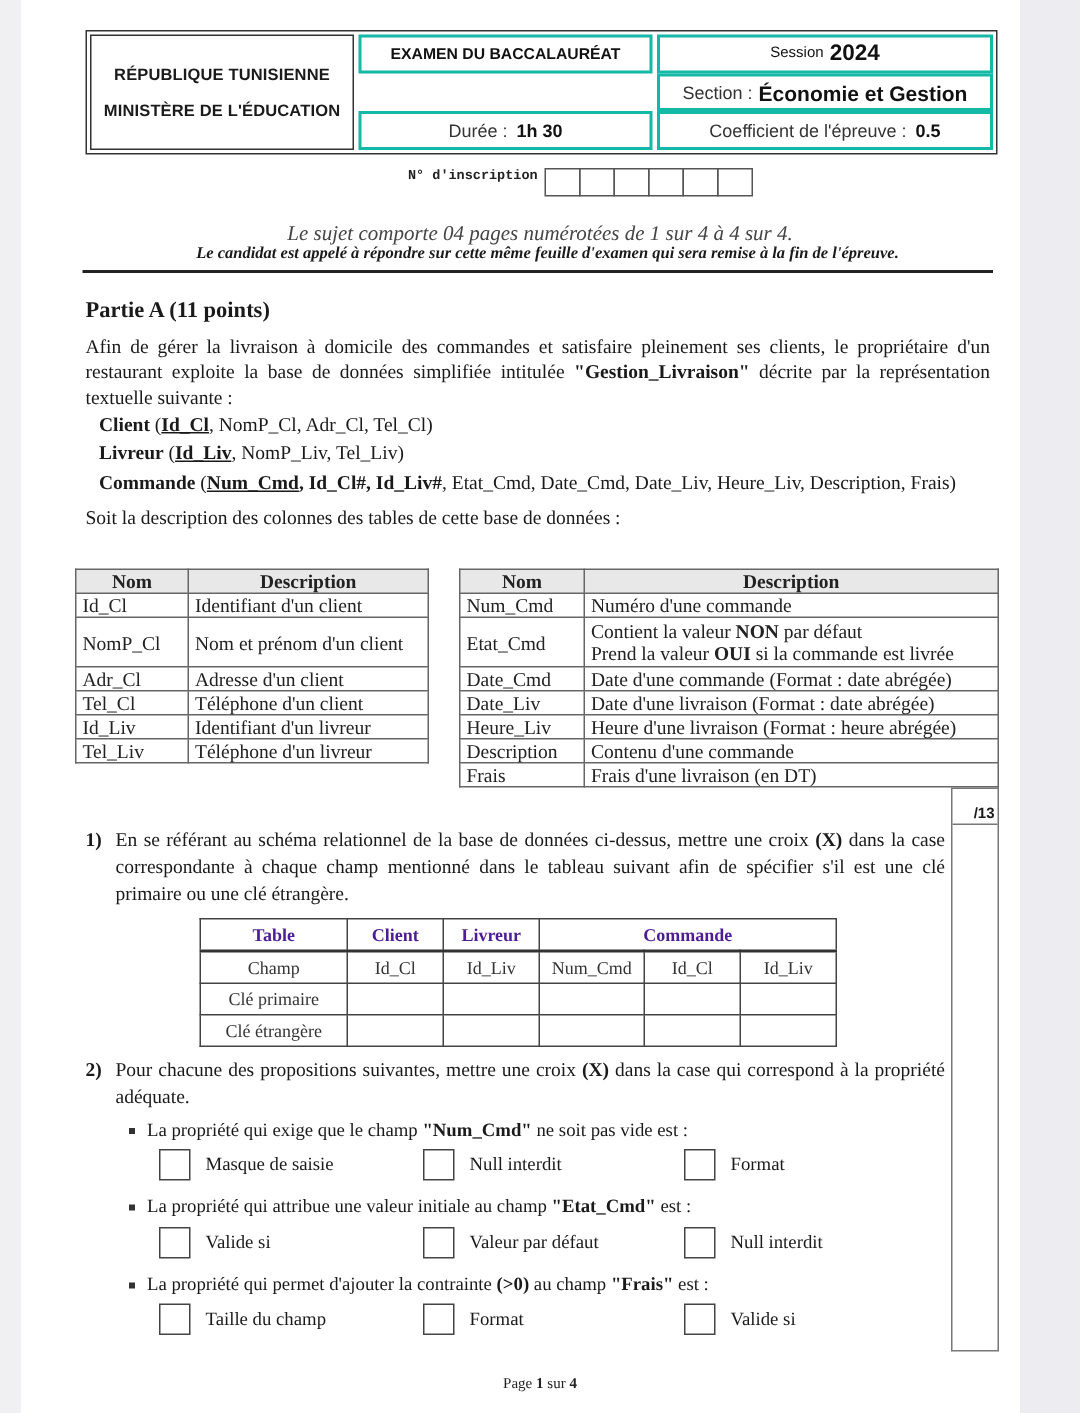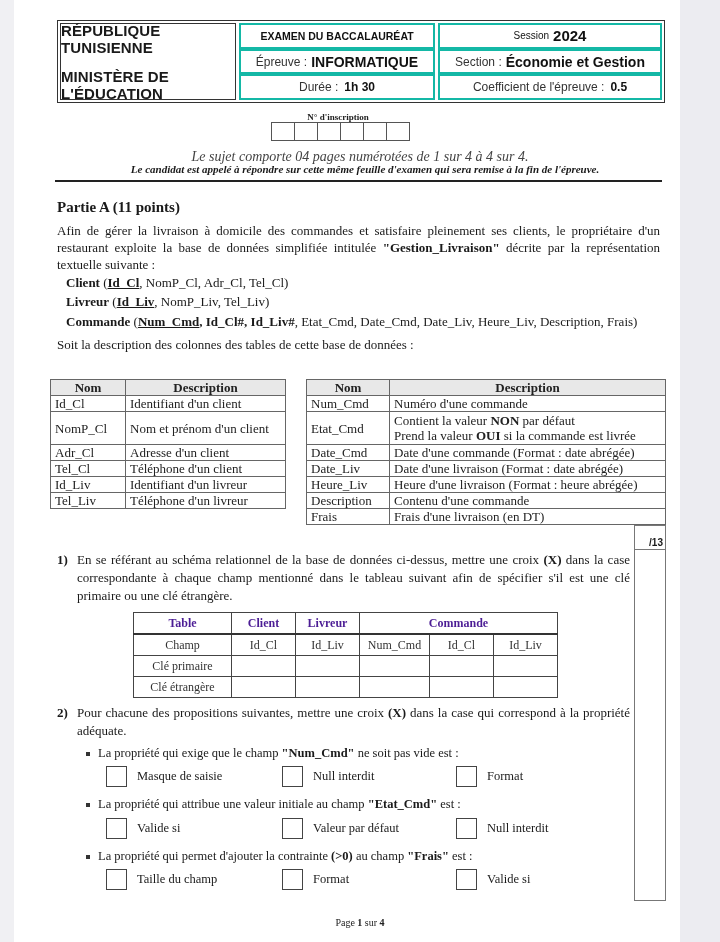--- a/index.html
+++ b/index.html
@@ -16,35 +16,35 @@
   
   .hdr {
     position: absolute; left: 57px; top: 20px; width: 608px; height: 83px;
     border: 1px solid #333; padding: 2px; box-sizing: border-box;
     font-family: "Liberation Sans", sans-serif;
   }
   .hdr-inner { display: flex; width: 100%; height: 100%; }
   .hdr-left {
     width: 174px; border: 1px solid #333; margin-right: 3px;
     display: flex; flex-direction: column; justify-content: center; align-items: center;
-    font-size: 15px; font-weight: bold; letter-spacing: 0.1px; gap: 12px;
+    font-size: 11px; font-weight: bold; letter-spacing: 0.1px; gap: 12px;
   }
   .hdr-col { display: flex; flex-direction: column; justify-content: space-between; margin-right: 3px; }
   .hdr-col.mid { width: 196px; }
   .hdr-col.right { width: 224px; margin-right: 0; }
   .hdr-cell {
     border: 2px solid #14b8a6; height: 22px; display: flex; align-items: center; justify-content: center;
     font-size: 12px; color: #333;
   }
   .hdr-cell b { color: #111; margin-left: 6px; }
   .hdr-cell .big { font-size: 14px; font-weight: bold; margin-left: 4px; color:#111;}
   .hdr-cell.small { font-size: 10.5px; font-weight: bold; color: #111; }
 
   
-  .inscr { position: absolute; left: 272px; top: 112px; display: flex; align-items: center; font-family: Liberation Serif, serif; flex-direction: column; }
+  .inscr { position: absolute; left: 272px; top: 112px; display: flex; font-family: Liberation Mono, monospace; }
   .inscr .lbl { font-size: 9px; font-weight: bold; margin-right: 6px; color: #222; }
   .inscr .boxes { display: flex; }
   .inscr .box { width: 22px; height: 17px; border: 1px solid #555; margin-left: -1px; }
 
   .intro1 { position: absolute; left: 0; width: 720px; top: 149px; text-align: center; font-style: italic; font-size: 14px; color: #444; }
   .intro2 { position: absolute; left: 5px; width: 720px; top: 163px; text-align: center; font-style: italic; font-weight: bold; font-size: 11px; }
   .rule { position: absolute; left: 55px; top: 180px; width: 607px; height: 2px; background: #222; }
 
   .part-title { position: absolute; left: 57px; top: 199px; font-size: 15px; font-weight: bold; }
   .para { position: absolute; left: 57px; width: 603px; font-size: 13px; line-height: 17px; text-align: justify; }
@@ -106,24 +106,20 @@
 <div class="right-shade"></div>
 
 <div class="hdr">
   <div class="hdr-inner">
     <div class="hdr-left">
       <span>RÉPUBLIQUE TUNISIENNE</span>
       <span>MINISTÈRE DE L'ÉDUCATION</span>
     </div>
     <div class="hdr-col mid">
       <div class="hdr-cell small">EXAMEN DU BACCALAURÉAT</div>
-      <div class="hdr-cell">
-        <span>Épreuve :</span>
-        <span class="big">INFORMATIQUE</span>
-      </div>
       <div class="hdr-cell">
         <span>Durée :</span>
         <b>1h 30</b>
       </div>
     </div>
     <div class="hdr-col right">
       <div class="hdr-cell">
         <span style="font-weight:normal;color:#111;font-size:10px">Session</span>
         <span class="big" style="font-size:15px">2024</span>
       </div>

